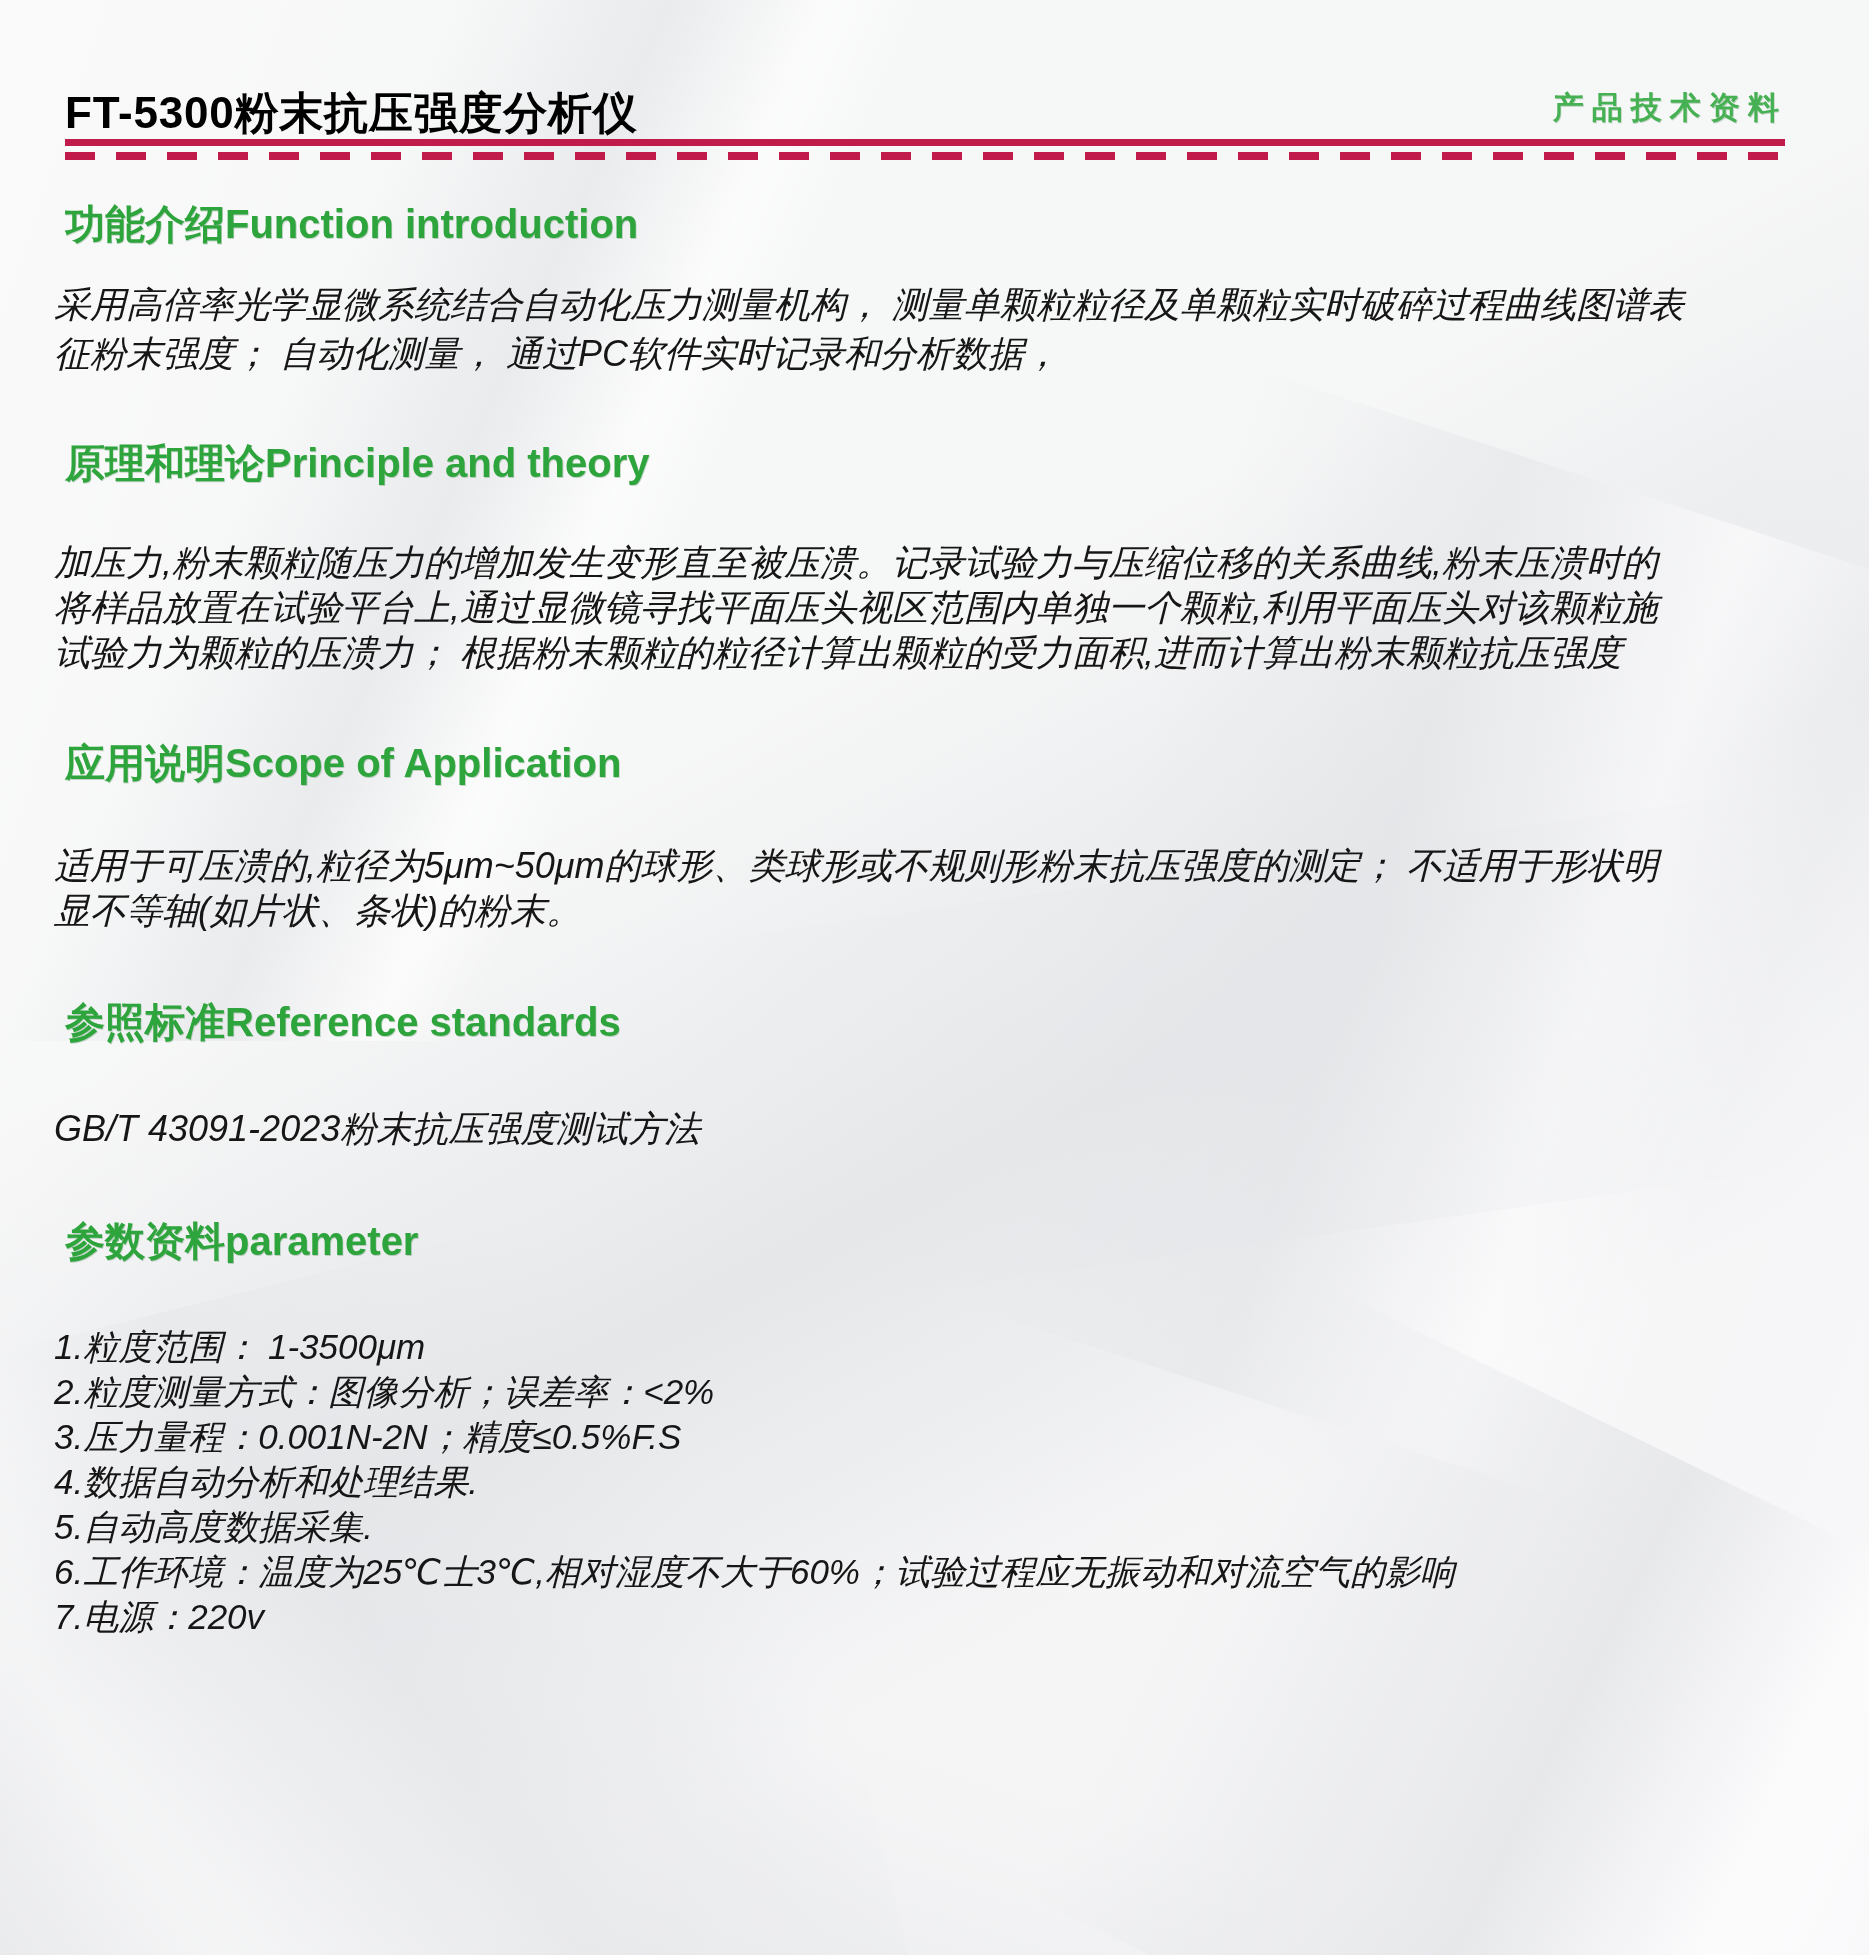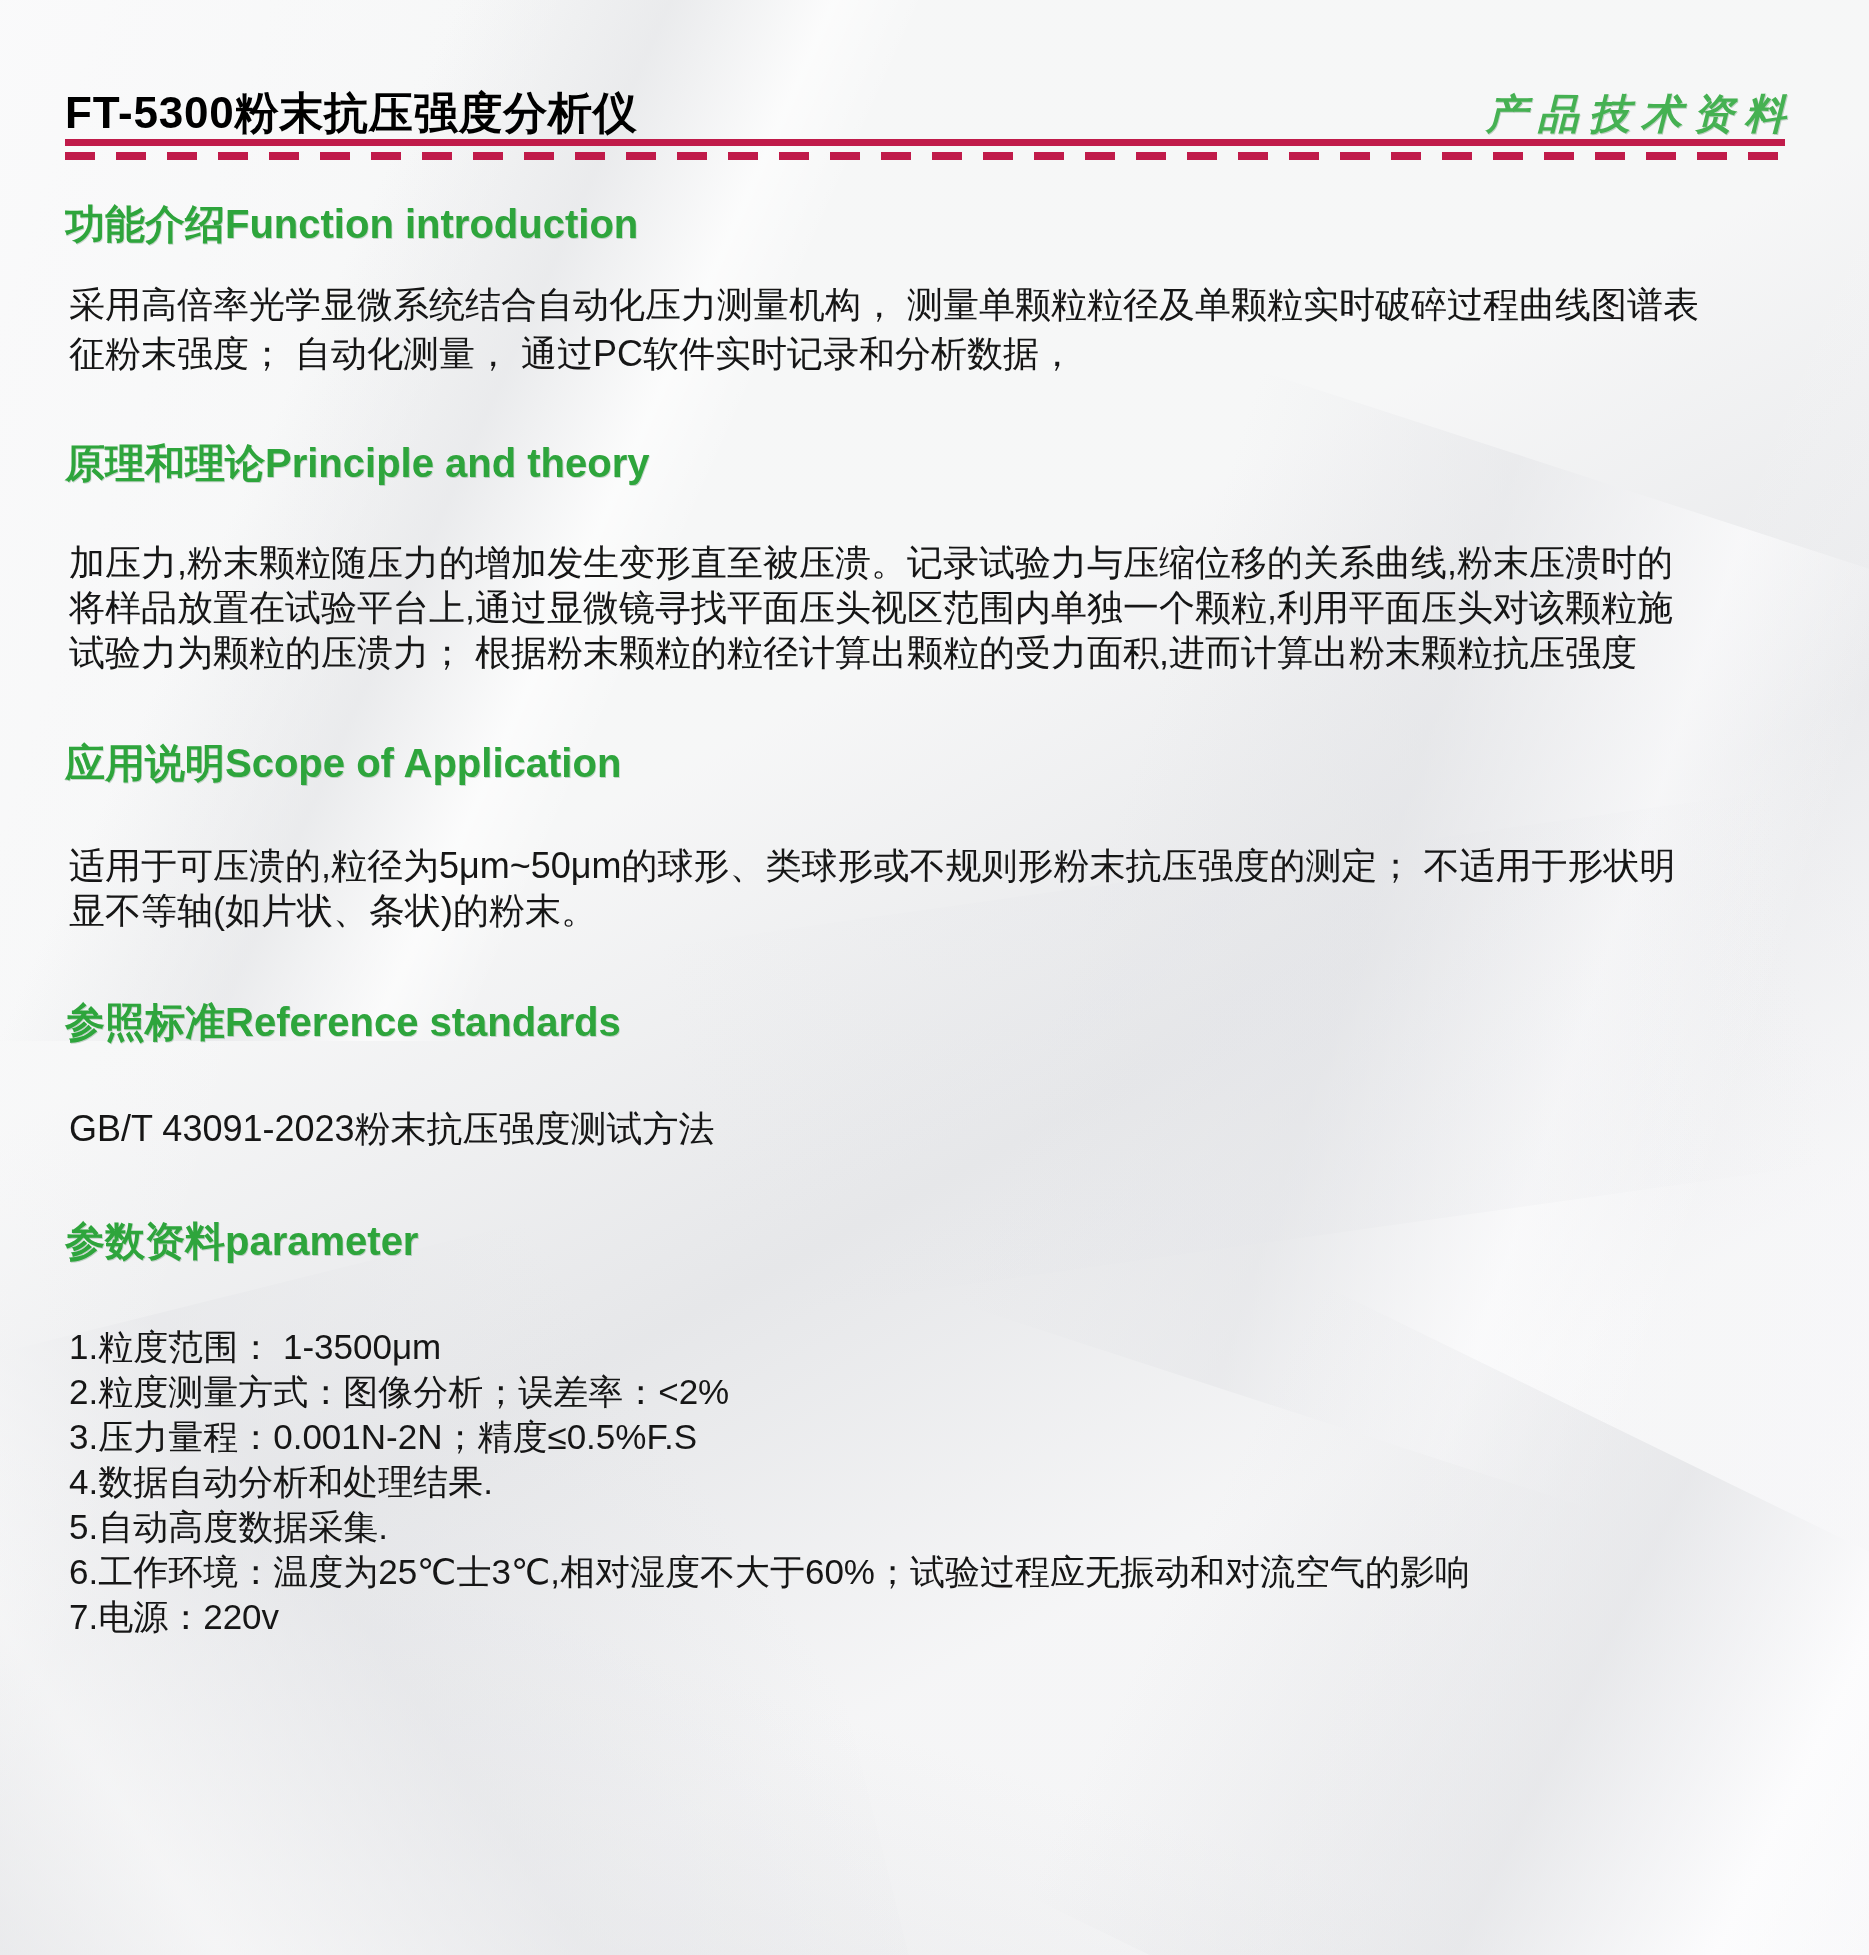--- a/index.html
+++ b/index.html
@@ -29,44 +29,43 @@
     background:linear-gradient(90deg, rgba(255,255,255,0) 0%, rgba(224,225,228,.65) 50%, rgba(253,253,254,.8) 78%, rgba(255,255,255,0) 100%);}
   .fold.f5{left:678px;top:867px;width:1131px;height:377px;transform:rotate(-8deg);
     background:linear-gradient(90deg, rgba(255,255,255,0) 0%, rgba(230,231,234,.4) 50%, rgba(255,255,255,0) 100%);}
 
   .title{
     position:absolute;left:65px;top:84px;
     font-size:44px;font-weight:700;color:#000;
     letter-spacing:0.8px;white-space:nowrap;
   }
   .brand{
-    position:absolute;right:73px;top:87px;
-    font-size:41px;font-weight:700;color:#45b152;
+    position:absolute;right:82px;top:87px;
+    font-size:31px;font-weight:700;color:#45b152;
     letter-spacing:.26em;white-space:nowrap;
     text-shadow:0.8px 0.8px 0 rgba(20,90,35,.25);
-    font-style:italic;
   }
   .rule-solid{
     position:absolute;left:65px;top:139px;width:1720px;height:6.8px;
     background:#c01b4a;
   }
   .rule-dashed{
     position:absolute;left:65px;top:152px;width:1720px;height:7.5px;
     background:repeating-linear-gradient(90deg,#c01b4a 0 30px,transparent 30px 51px);
   }
 
   .sec-heading{
     position:absolute;left:65px;width:1726px;
     font-size:40px;font-weight:700;color:#2ea53c;
     white-space:nowrap;
     text-shadow:0.8px 0.8px 0 rgba(15,80,30,.22);
   }
   .sec-body{
-    position:absolute;left:69px;width:1734px;
-    font-size:36px;color:#161616;
+    position:absolute;left:54px;width:1734px;
+    font-size:36px;color:#161616;font-style:italic;
   }
   .sec-body .line{white-space:nowrap;}
 
   .h0{top:197px}  .b0{top:280px;line-height:49px}
   .h1{top:436px}  .b1{top:540px;line-height:45px}
   .h2{top:736px}  .b2{top:843px;line-height:45px}
   .h3{top:995px} .b3{top:1105px;line-height:47px}
   .h4{top:1214px} .b4{top:1324px;line-height:45px;font-size:35px}
 </style>
 </head>

